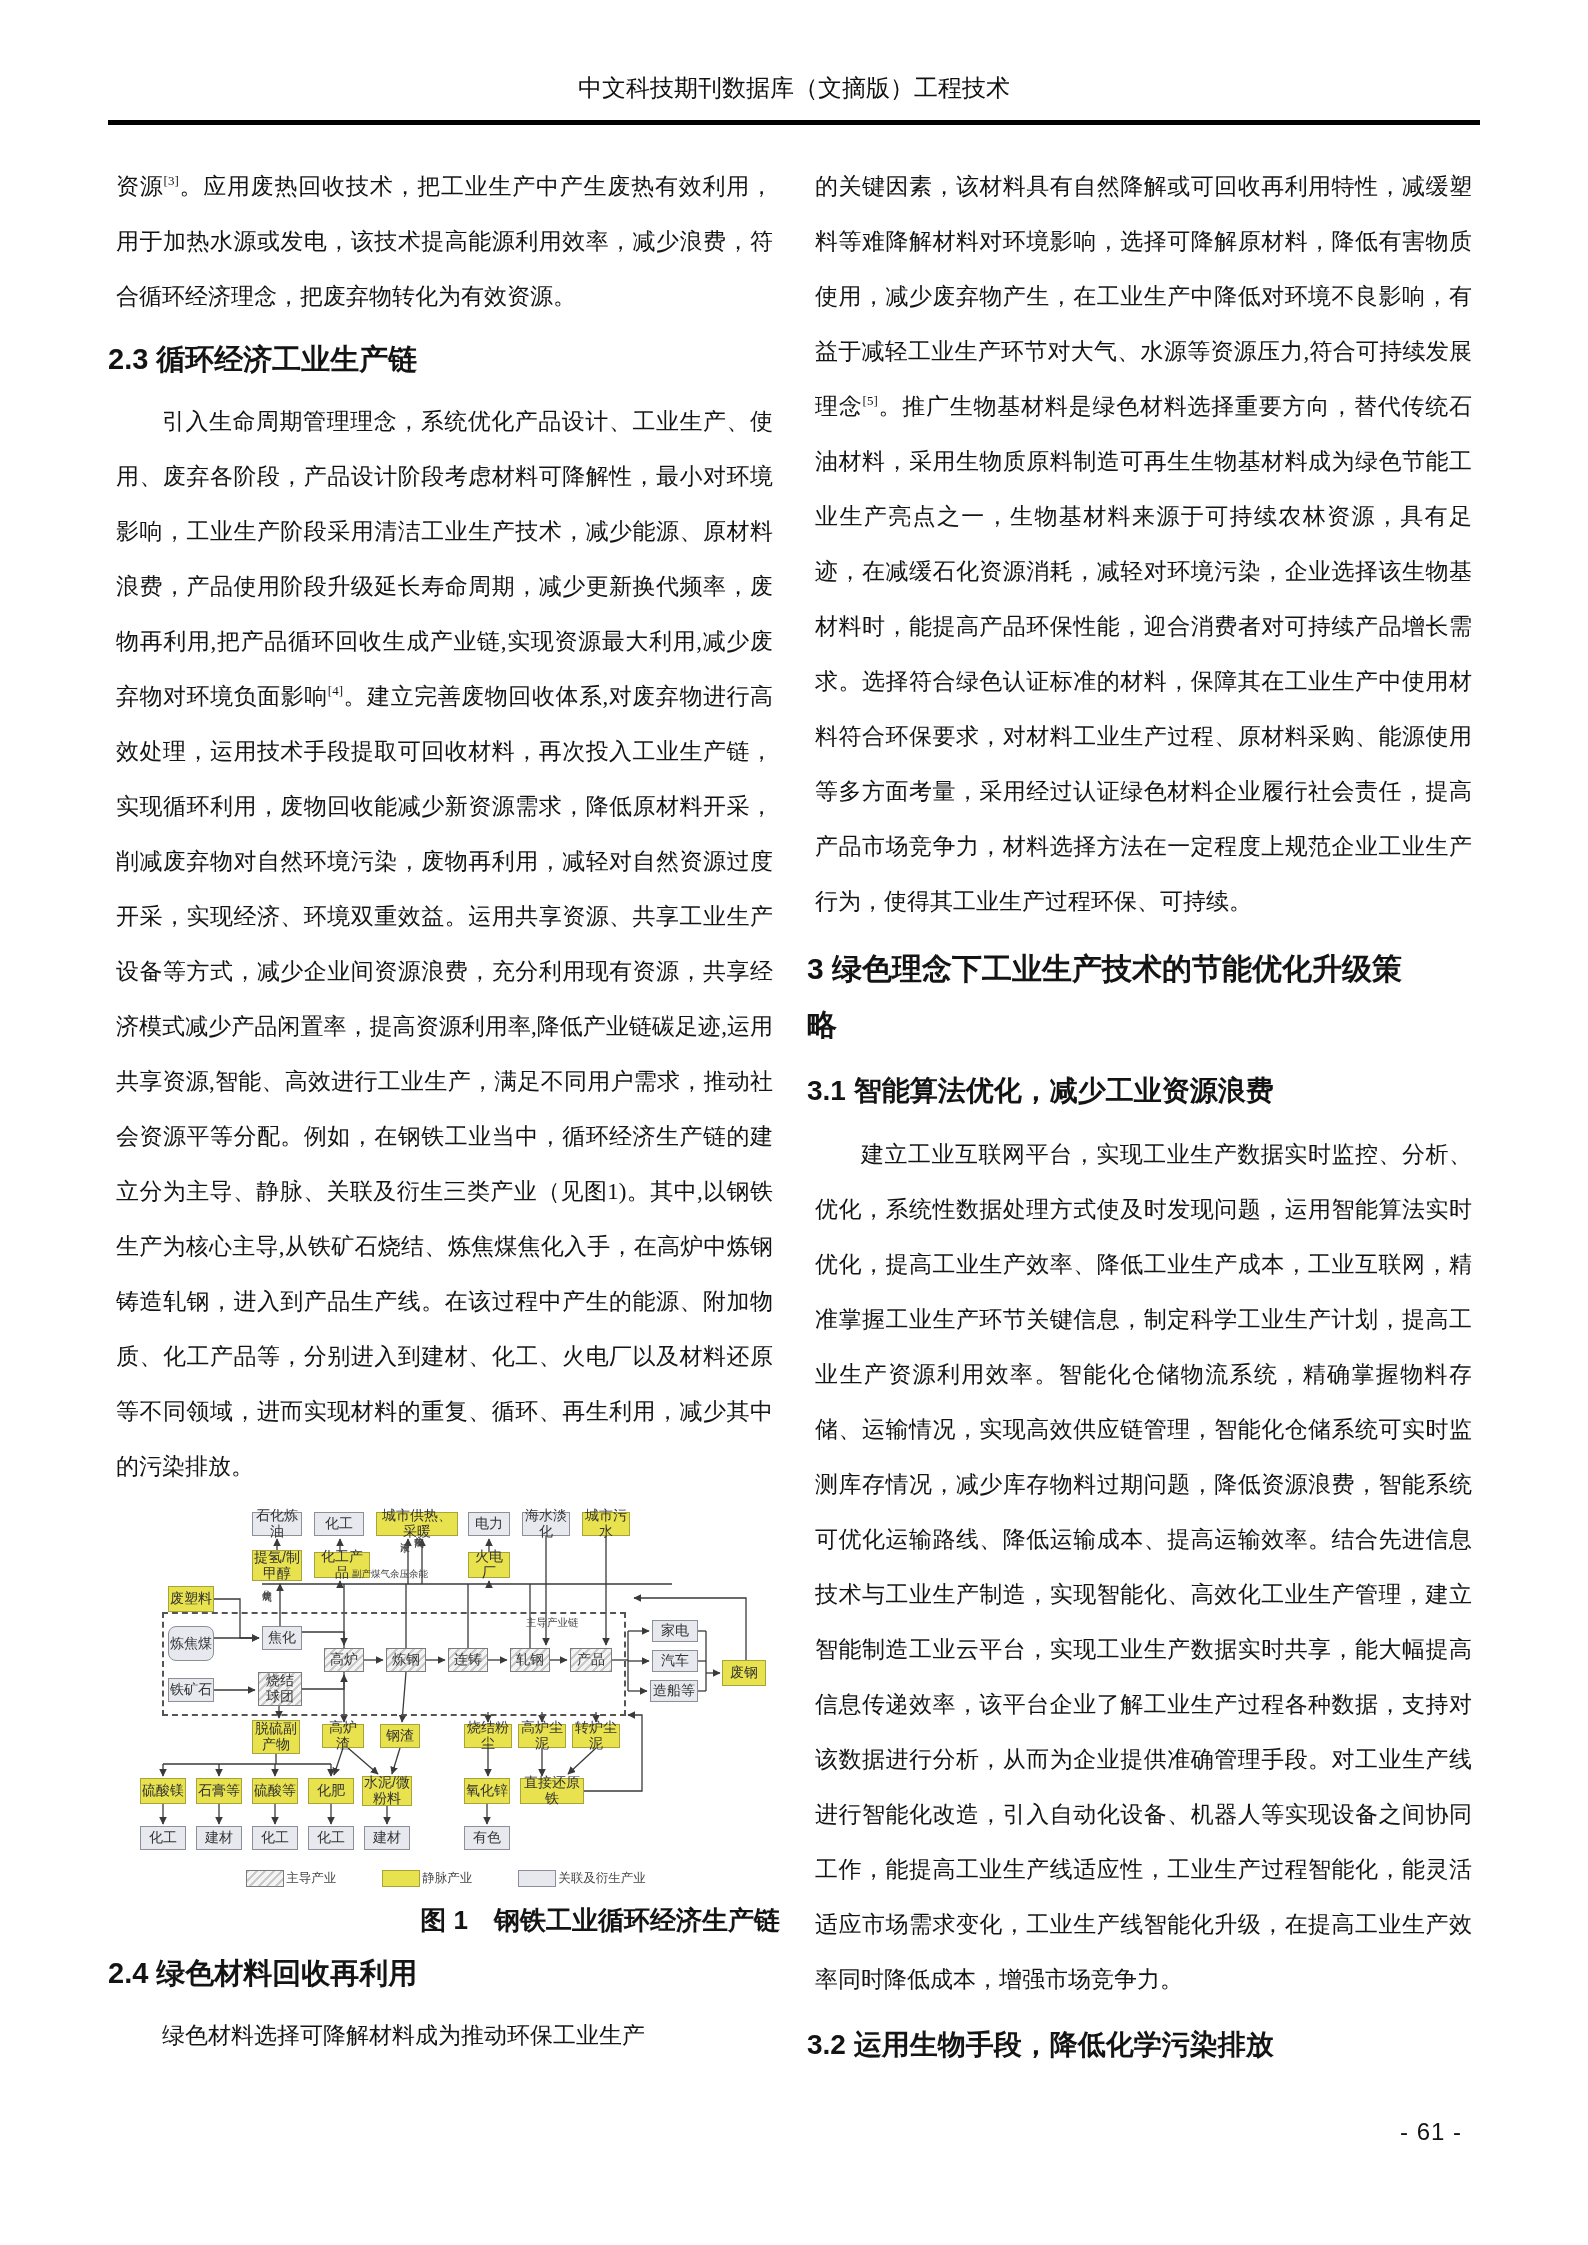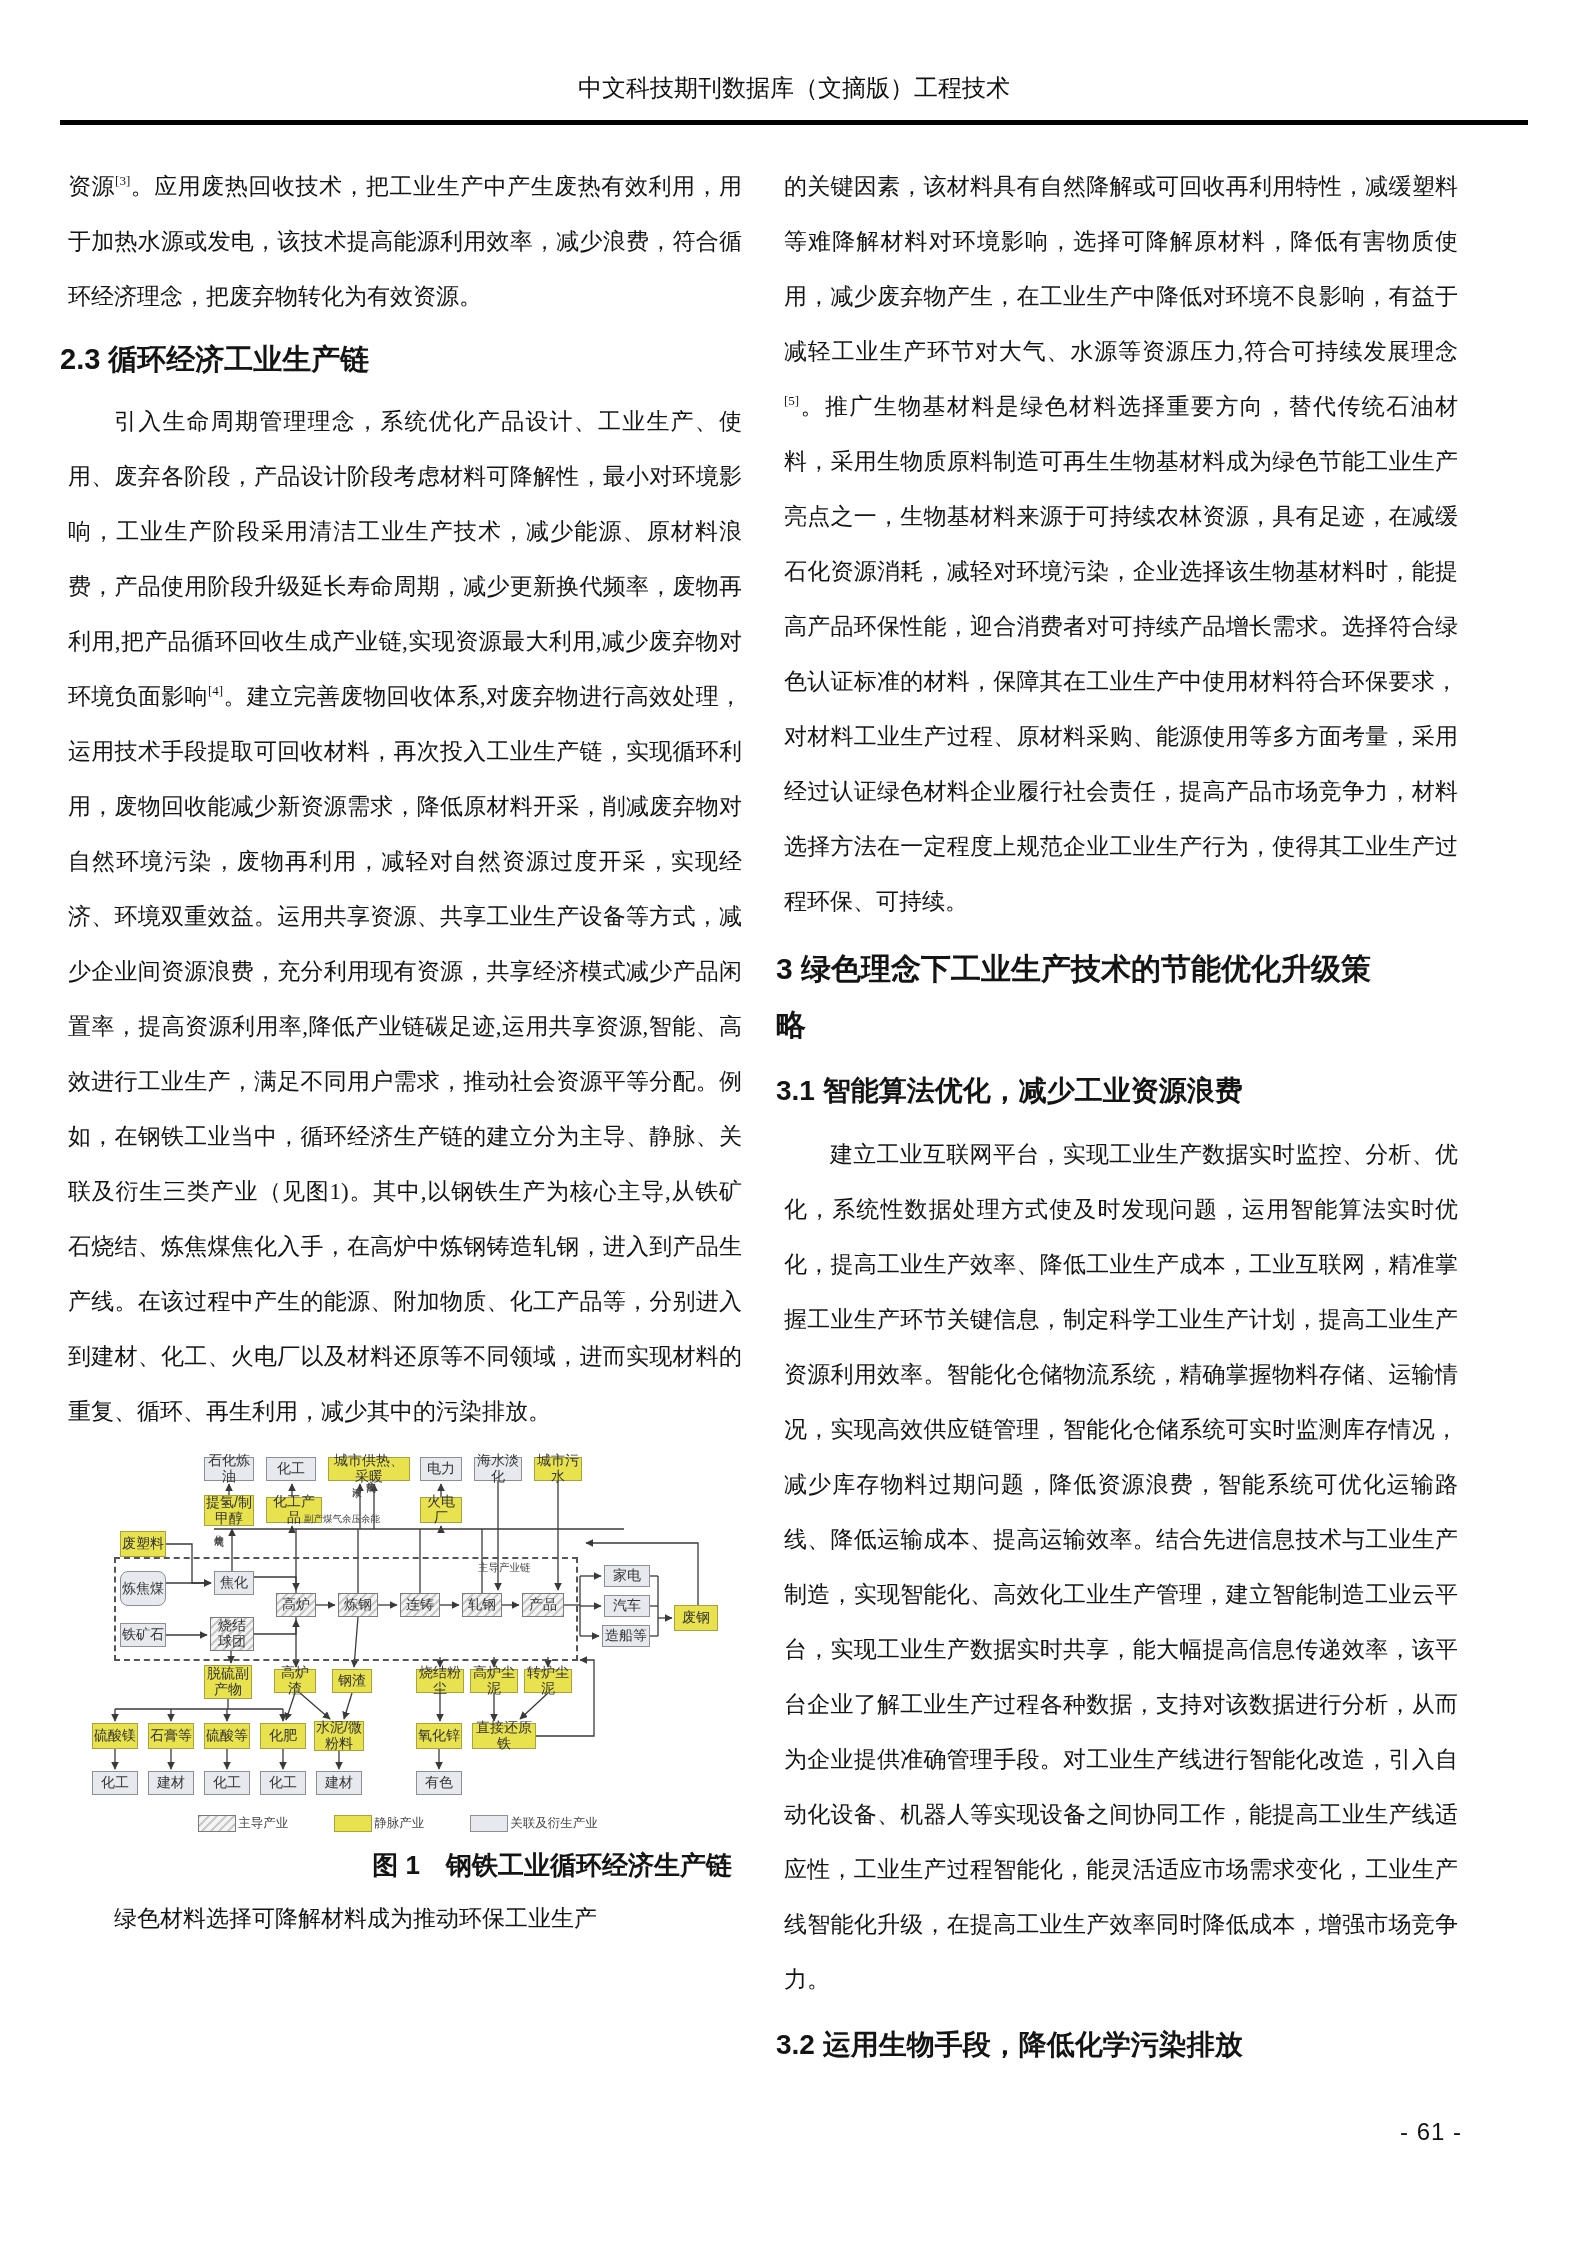--- a/index.html
+++ b/index.html
@@ -4,21 +4,21 @@
 <style>
   html,body{margin:0;padding:0;background:#fff;}
   #page{
     position:relative;
     width:1588px;height:2245px;
     background:#fff;
     overflow:hidden;
     font-family:"Liberation Serif","DejaVu Serif",serif;
     color:#141414;
     box-sizing:border-box;
-    padding:0 60px;
+    padding:0 108px;
   }
   .header{
     padding-top:72px;
     text-align:center;
     font-size:24px;
     color:#111;
   }
   .rule{
     border-top:5px solid #000;
     margin-top:16px;
@@ -267,20 +267,21 @@
               <span>静脉产业</span>
             </span>
           <span class="item">
               <span class="swatch gray"></span>
               <span>关联及衍生产业</span>
             </span>
         </div>
         <div class="fig-caption">图 1　钢铁工业循环经济生产链</div>
       </div>
 
+      <div class="h2">2.4 绿色材料回收再利用</div>
       <p class="body ind">绿色材料选择可降解材料成为推动环保工业生产</p>
     </div>
 
     <div class="col">
       <p class="body"><span>的关键因素，该材料具有自然降解或可回收再利用特性，减缓塑料等难降解材料对环境影响，选择可降解原材料，降低有害物质使用，减少废弃物产生，在工业生产中降低对环境不良影响，有益于减轻工业生产环节对大气、水源等资源压力,符合可持续发展理念</span><sup class="ref">[5]</sup><span>。推广生物基材料是绿色材料选择重要方向，替代传统石油材料，采用生物质原料制造可再生生物基材料成为绿色节能工业生产亮点之一，生物基材料来源于可持续农林资源，具有足迹，在减缓石化资源消耗，减轻对环境污染，企业选择该生物基材料时，能提高产品环保性能，迎合消费者对可持续产品增长需求。选择符合绿色认证标准的材料，保障其在工业生产中使用材料符合环保要求，对材料工业生产过程、原材料采购、能源使用等多方面考量，采用经过认证绿色材料企业履行社会责任，提高产品市场竞争力，材料选择方法在一定程度上规范企业工业生产行为，使得其工业生产过程环保、可持续。</span></p>
 
       <div class="h3-big">3 绿色理念下工业生产技术的节能优化升级策略</div>
       <div class="h3-sub">3.1 智能算法优化，减少工业资源浪费</div>
 
       <p class="body ind">建立工业互联网平台，实现工业生产数据实时监控、分析、优化，系统性数据处理方式使及时发现问题，运用智能算法实时优化，提高工业生产效率、降低工业生产成本，工业互联网，精准掌握工业生产环节关键信息，制定科学工业生产计划，提高工业生产资源利用效率。智能化仓储物流系统，精确掌握物料存储、运输情况，实现高效供应链管理，智能化仓储系统可实时监测库存情况，减少库存物料过期问题，降低资源浪费，智能系统可优化运输路线、降低运输成本、提高运输效率。结合先进信息技术与工业生产制造，实现智能化、高效化工业生产管理，建立智能制造工业云平台，实现工业生产数据实时共享，能大幅提高信息传递效率，该平台企业了解工业生产过程各种数据，支持对该数据进行分析，从而为企业提供准确管理手段。对工业生产线进行智能化改造，引入自动化设备、机器人等实现设备之间协同工作，能提高工业生产线适应性，工业生产过程智能化，能灵活适应市场需求变化，工业生产线智能化升级，在提高工业生产效率同时降低成本，增强市场竞争力。</p>

